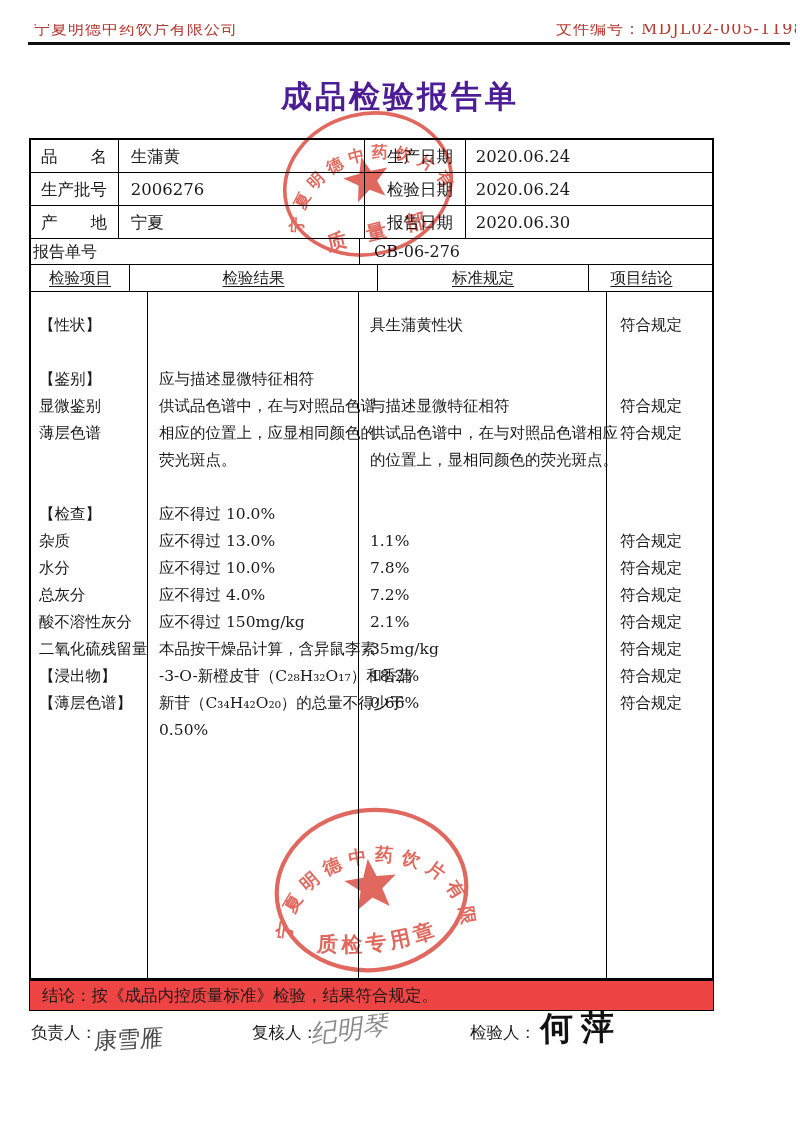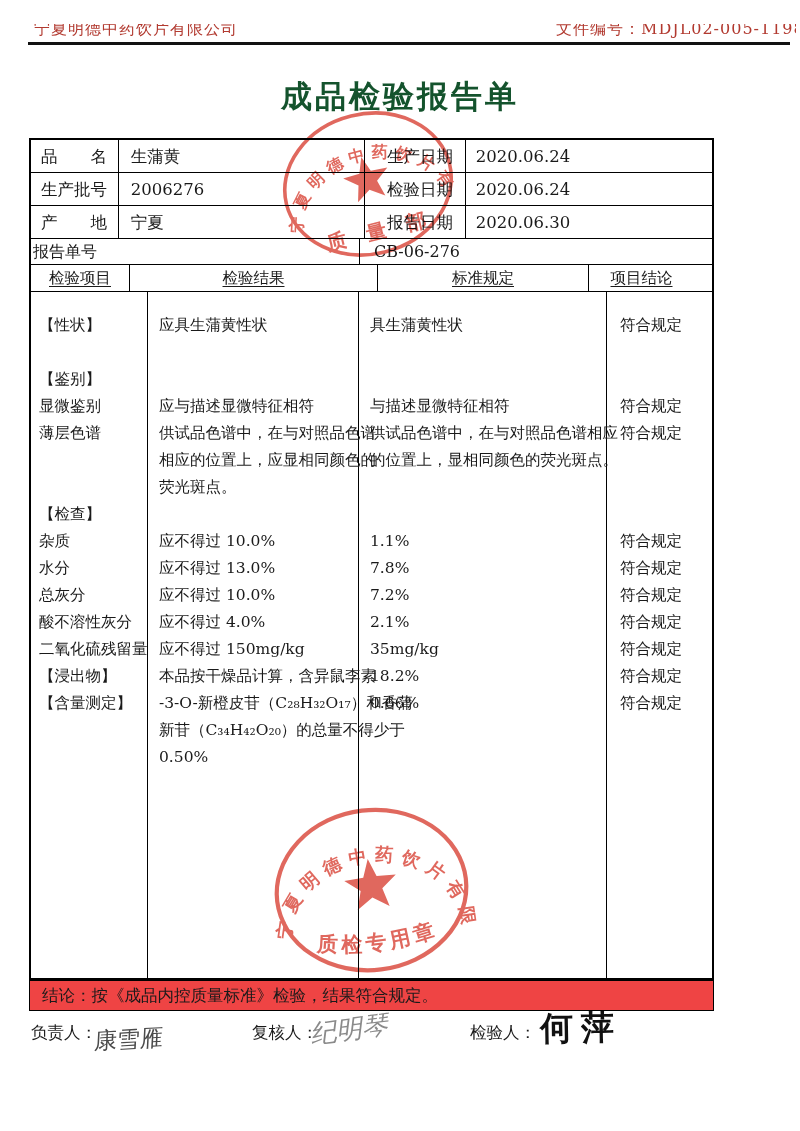--- a/index.html
+++ b/index.html
@@ -10,21 +10,21 @@
     color:#1a1a1a;
   }
   
   .lh-clip{position:absolute;top:24px;height:17px;overflow:hidden;}
   .lh-clip span{display:block;margin-top:-5px;font-size:16px;letter-spacing:1px;color:#b23a30;white-space:nowrap;}
   .lh-company{left:34px;width:260px;}
   .lh-docno{left:556px;width:240px;}
   .lh-rule{position:absolute;left:28px;top:42px;width:762px;height:2.5px;background:#111;}
   
   .title{position:absolute;left:0;top:76px;width:100%;text-align:center;
-    font-size:31px;font-weight:bold;letter-spacing:3px;color:#14532d;}
+    font-size:31px;font-weight:bold;letter-spacing:3px;color:#4c1d95;}
   
   .tbl{position:absolute;left:29px;top:138px;width:685px;border:2px solid #000;box-sizing:border-box;}
   .row{display:flex;box-sizing:border-box;border-bottom:1px solid #000;}
   .cell{box-sizing:border-box;border-right:1px solid #000;overflow:hidden;white-space:nowrap;}
   .cell:last-child{border-right:none;}
   .irow{height:33px;line-height:33px;font-size:16.5px;}
   .ilab{width:89px;padding-left:10px;}
   .ival{width:250px;padding-left:12px;}
   .ilab2{width:102px;padding-left:10px;text-align:center;}
   .ival2{width:250px;padding-left:10px;}
@@ -118,28 +118,27 @@
           <div class="bline">薄层色谱</div>
           <div class="bline"></div>
           <div class="bline"></div>
           <div class="bline">【检查】</div>
           <div class="bline">杂质</div>
           <div class="bline">水分</div>
           <div class="bline">总灰分</div>
           <div class="bline">酸不溶性灰分</div>
           <div class="bline">二氧化硫残留量</div>
           <div class="bline">【浸出物】</div>
-          <div class="bline">【含量测定】</div>
+          <div class="bline">【薄层色谱】</div>
           <div class="bline"></div>
           <div class="bline"></div>
           <div class="bline"></div>
         </div>
       <div class="bcol bc2">
 
-      <div class="bline">应具生蒲黄性状</div>
           <div class="bline"></div>
           <div class="bline"></div>
           <div class="bline">应与描述显微特征相符</div>
           <div class="bline">供试品色谱中，在与对照品色谱</div>
           <div class="bline">相应的位置上，应显相同颜色的</div>
           <div class="bline">荧光斑点。</div>
           <div class="bline"></div>
           <div class="bline">应不得过 10.0%</div>
           <div class="bline">应不得过 13.0%</div>
           <div class="bline">应不得过 10.0%</div>

